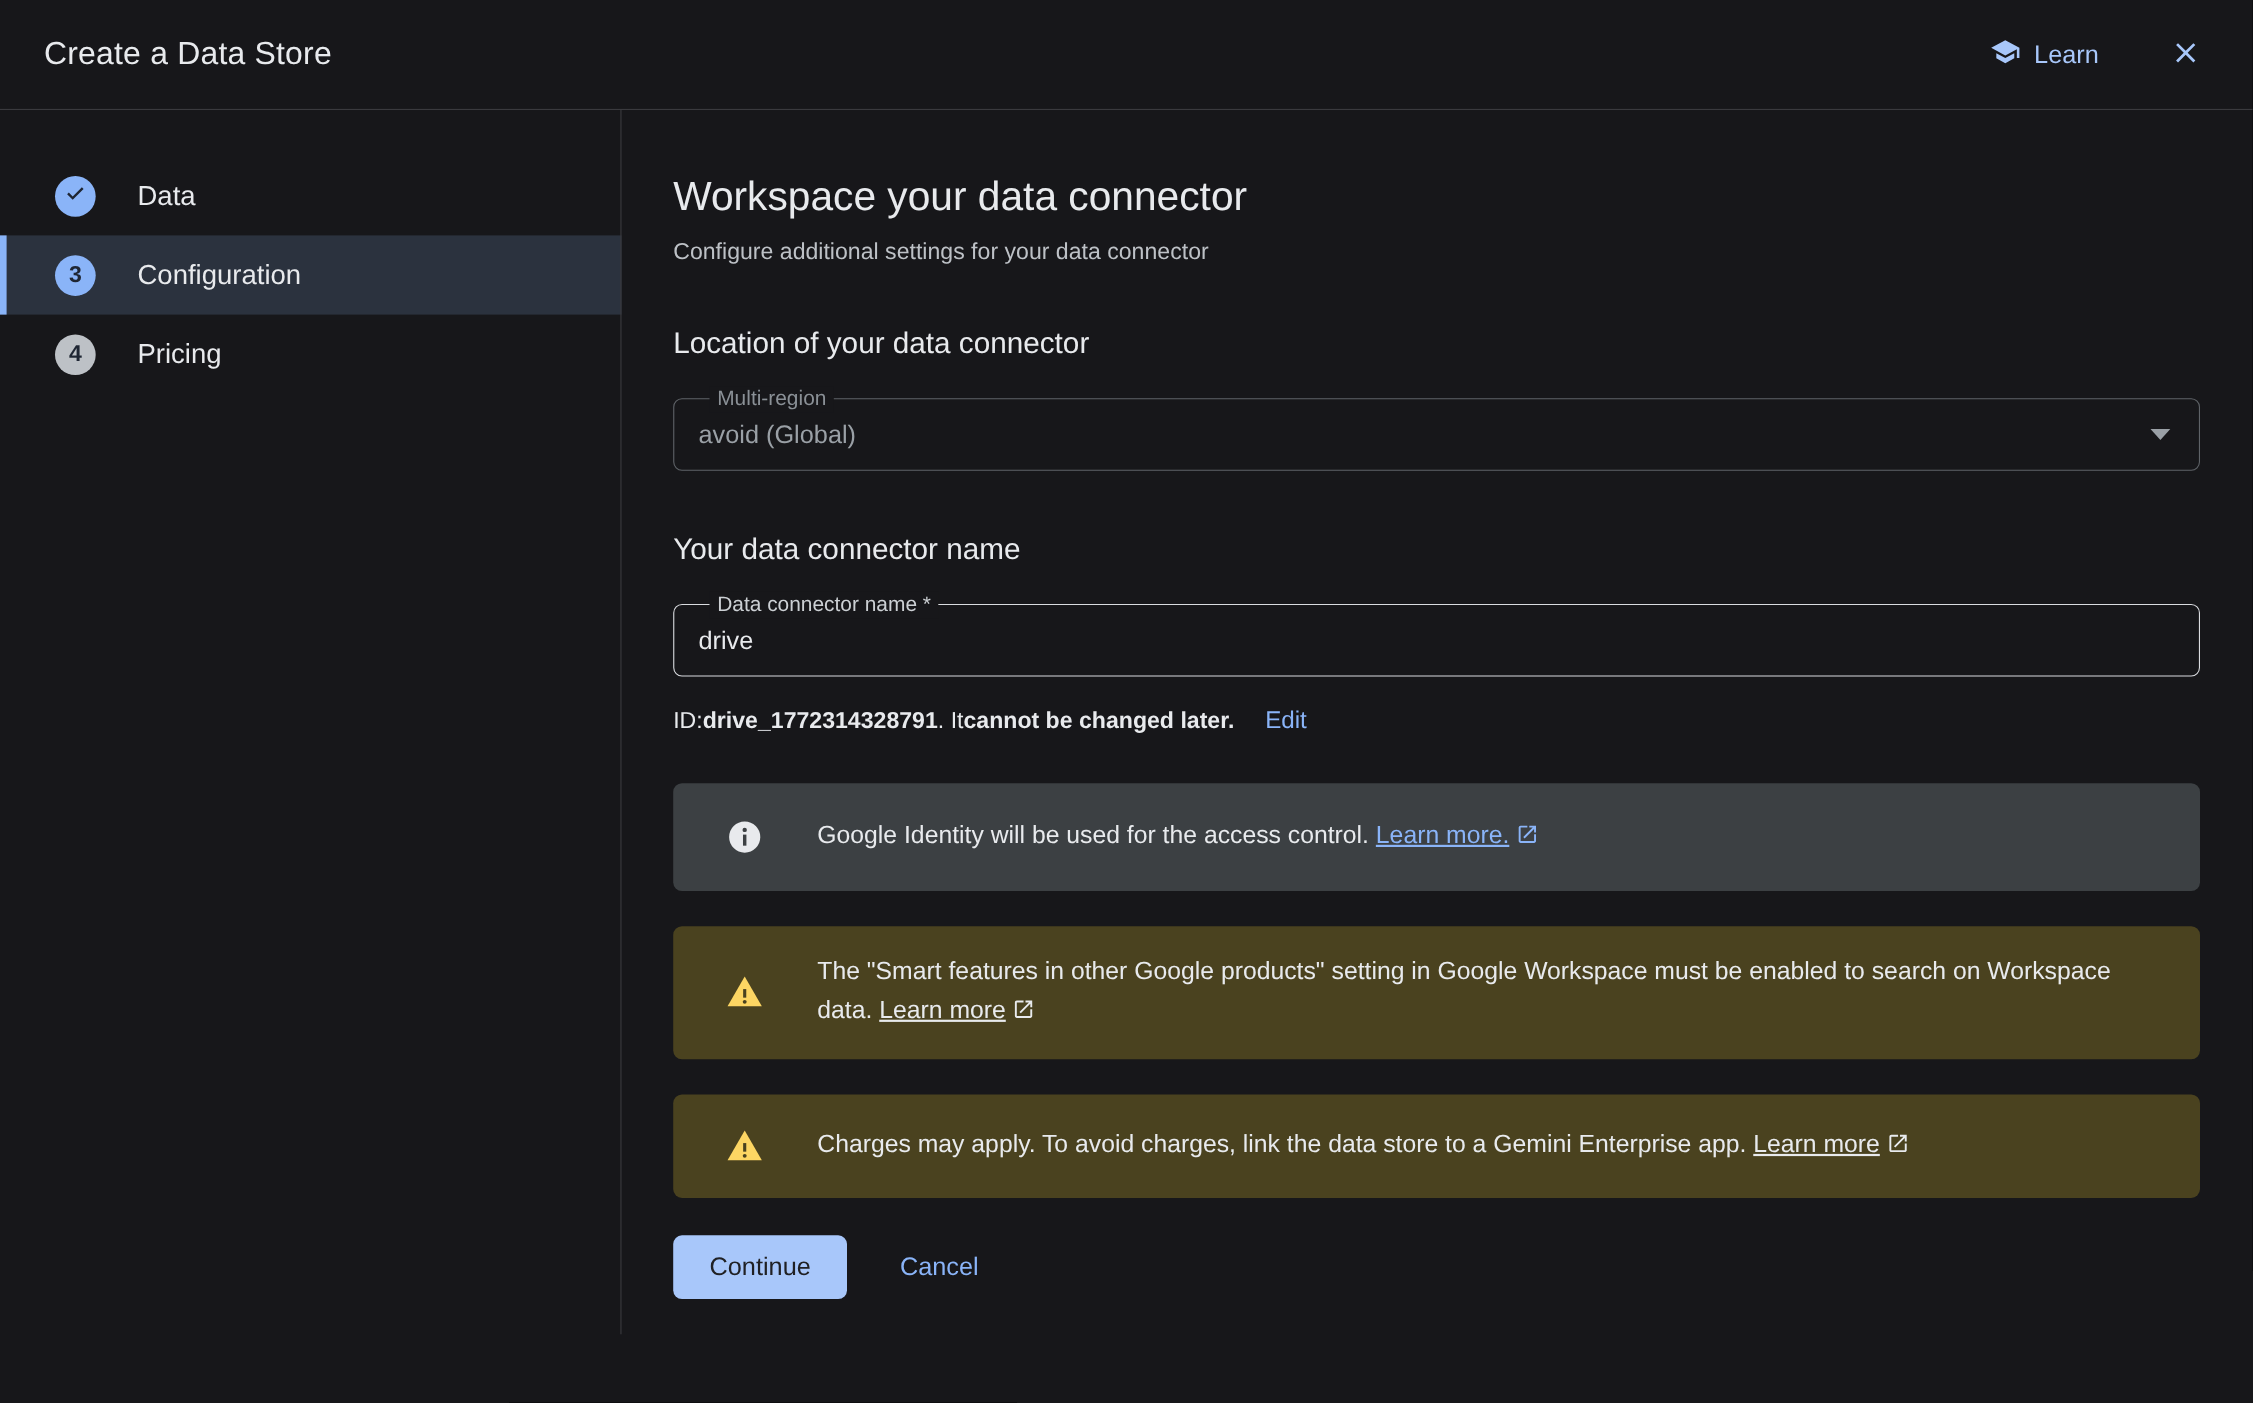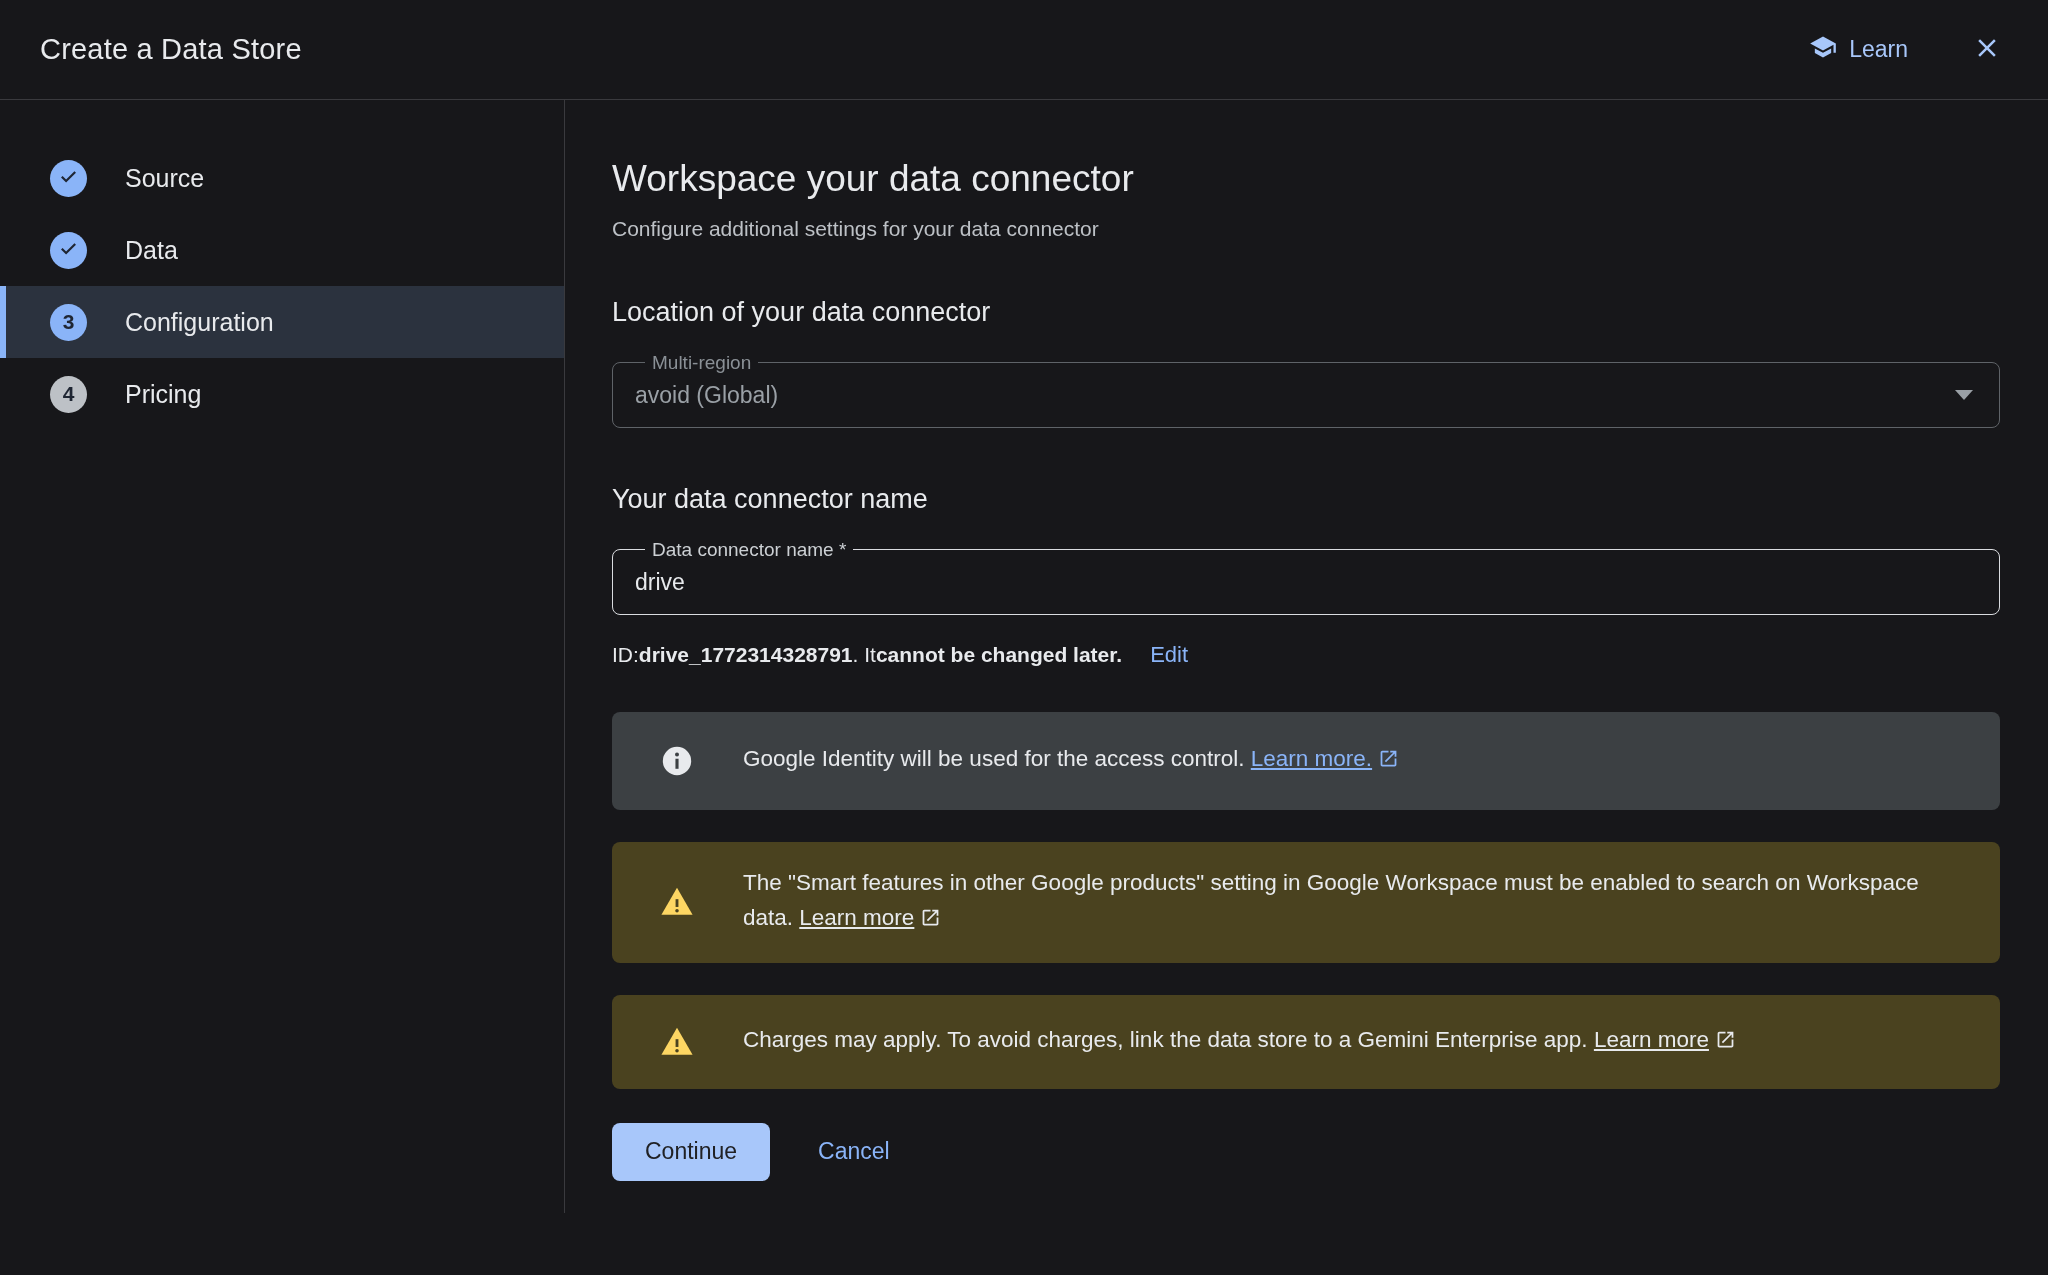--- a/index.html
+++ b/index.html
@@ -119,39 +119,29 @@
         </span>
       </button>
     </div>
   </div>
 
   <div class="body">
 
     <div class="sidebar">
       <div class="sidebar-divider"></div>
 
+
       <div class="step">
         <span class="badge blue">
           <span>
             <svg viewBox="0 0 24 24">
                 <path d="M9.5 16.2 5.8 12.5l-1.6 1.6 5.3 5.3L19.8 9.1l-1.6-1.6z"></path>
               </svg>
           </span>
         </span>
-        <span>Source</span>
-      </div>
-
-      <div class="step">
-        <span class="badge blue">
-          <span>
-            <svg viewBox="0 0 24 24">
-                <path d="M9.5 16.2 5.8 12.5l-1.6 1.6 5.3 5.3L19.8 9.1l-1.6-1.6z"></path>
-              </svg>
-          </span>
-        </span>
         <span>Data</span>
       </div>
 
       <div class="step active">
         <span class="badge blue">
           <span class="num">3</span>
         </span>
         <span>Configuration</span>
       </div>
 

